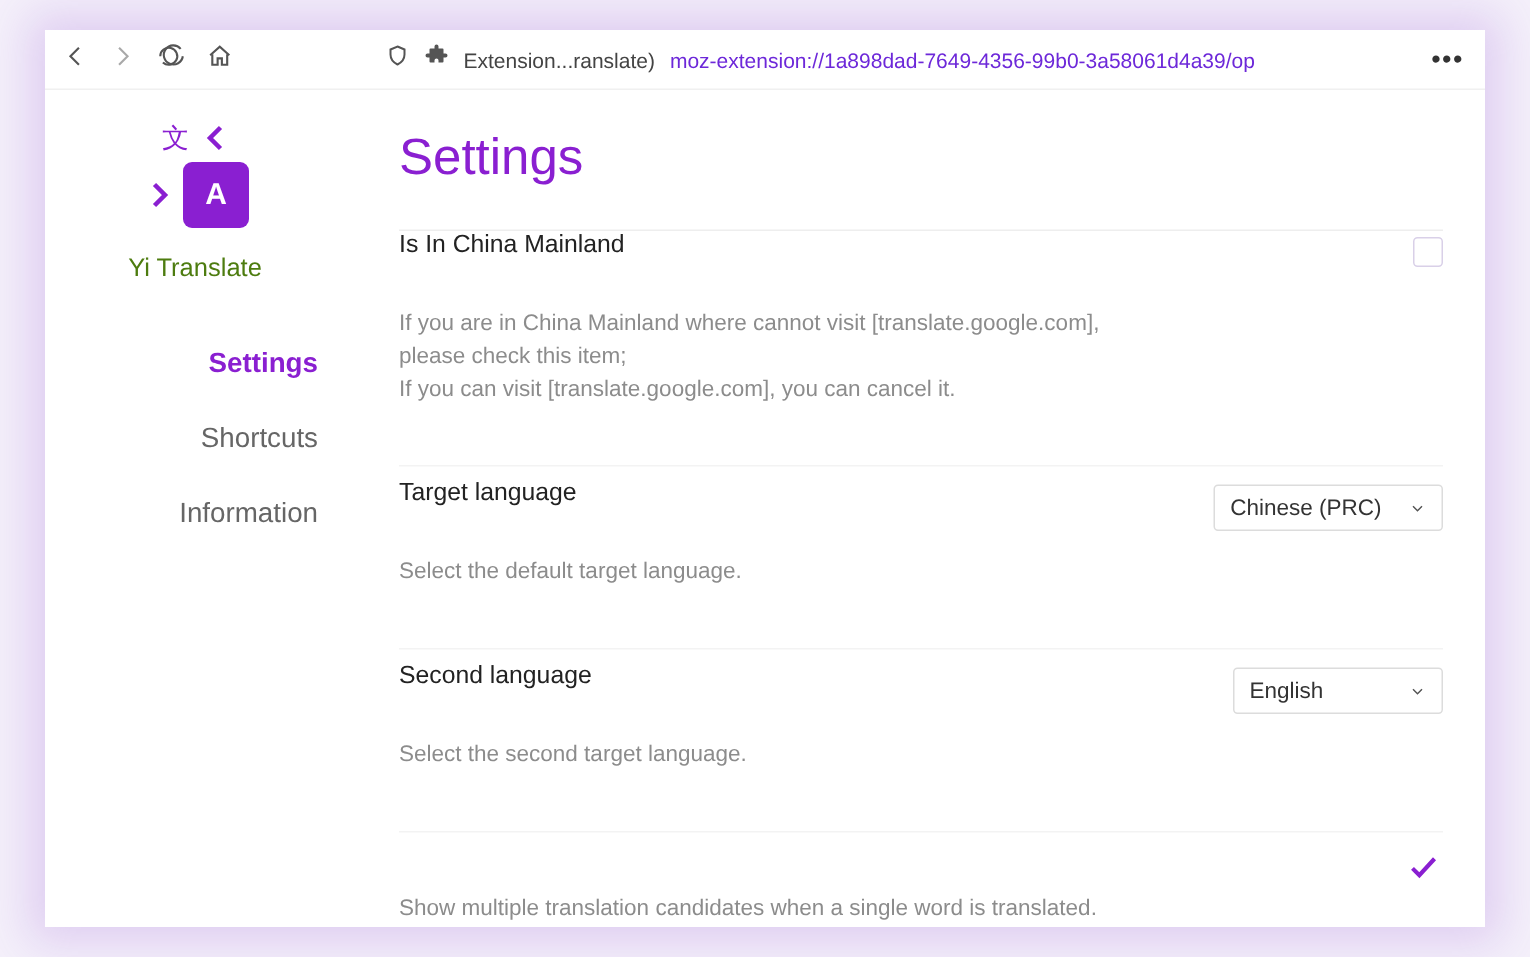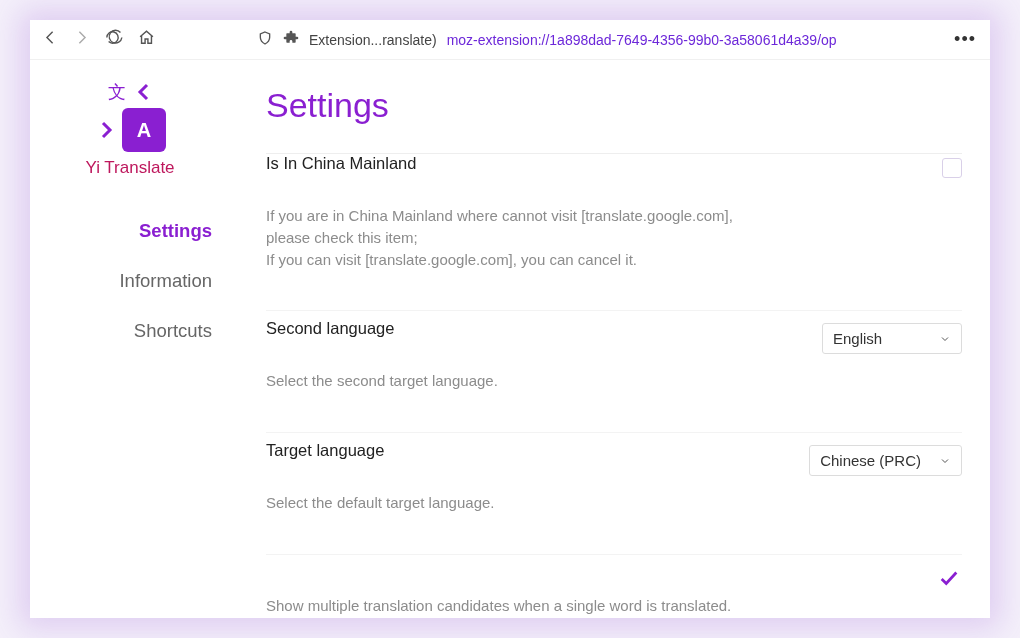--- a/index.html
+++ b/index.html
@@ -11,21 +11,21 @@
     .nav-icons .disabled { opacity: .5; }
     .addr-group { display: flex; align-items: center; gap: 10px; margin-left: 90px; flex: 1; overflow: hidden; }
     .addr-title { font-size: 14px; color: #444; white-space: nowrap; }
     .addr-url { font-size: 14px; color: #6d28d9; white-space: nowrap; overflow: hidden; text-overflow: clip; flex:1;}
     .more { font-size: 18px; letter-spacing: 1px; color: #333; padding-right: 4px;}
     .content { display: flex; flex: 1; overflow: hidden; }
     .sidebar { width: 200px; display: flex; flex-direction: column; align-items: center; padding-top: 20px;}
     .logo { display: flex; align-items: center; gap: 4px;}
     .logo svg { width: 24px; height: 24px;}
     .logo-main { width: 44px; height: 44px; background: #8a1fd1; border-radius: 6px; display: flex; align-items: center; justify-content: center; color:#fff; font-weight:bold; font-size: 20px;}
-    .logo-label { font-size: 17px; color: #be185d; margin-top: 6px; }
+    .logo-label { font-size: 17px; color: #4d7c0f; margin-top: 17px; }
     .nav-list { margin-top: 28px; align-self: stretch; text-align: right; padding-right: 18px; }
     .nav-item { font-size: 18.5px; color: #666; padding: 14px 0; cursor: pointer;}
     .nav-item.active { color: #8a1fd1; font-weight: 600; }
     .main { flex: 1; padding: 26px 28px 0 36px; overflow-y: auto; }
     .page-title { font-size: 34px; color: #8a1fd1; font-weight: 400; margin-bottom: 28px;}
     .divider { border: none; border-top: 1px solid #eee; margin: 0;}
     .section-title { font-size: 16.5px; color: #757575; margin-top: 18px; margin-bottom: 10px; }
     .setting-row { display: flex; align-items: flex-start; justify-content: space-between; padding: 8px 0 22px 0; border-top: 1px solid #f3f3f3;}
     .setting-row.first { border-top: none; padding-top: 0; gap: 36px;}
     .setting-row + .setting-row { margin-top: 18px;}
@@ -94,63 +94,63 @@
       </div>
       <div class="logo" style="margin-top:4px">
         <svg viewBox="0 0 24 24" style="stroke:#8a1fd1;fill:none;stroke-width:3">
             <polyline points="9 5 16 12 9 19"></polyline>
           </svg>
         <div class="logo-main">A</div>
       </div>
       <div class="logo-label">Yi Translate</div>
       <nav class="nav-list">
         <div class="nav-item active">Settings</div>
+        <div class="nav-item">Shortcuts</div>
         <div class="nav-item">Information</div>
-        <div class="nav-item">Shortcuts</div>
       </nav>
     </aside>
 
     <main class="main">
       <h1 class="page-title">Settings</h1>
       <hr class="divider">
 
       <div class="setting-row first">
         <div class="setting-text">
           <div class="setting-label">Is In China Mainland</div>
           <div class="setting-desc">If you are in China Mainland where cannot visit [translate.google.com], please check this item;
 If you can visit [translate.google.com], you can cancel it.</div>
         </div>
         <div class="control">
           <div class="checkbox"></div>
         </div>
       </div>
 
       <div class="setting-row">
         <div class="setting-text">
-          <div class="setting-label">Second language</div>
-          <div class="setting-desc">Select the second target language.</div>
+          <div class="setting-label">Target language</div>
+          <div class="setting-desc">Select the default target language.</div>
         </div>
         <div class="control">
           <div class="select">
-            <span>English</span>
+            <span>Chinese (PRC)</span>
             <svg viewBox="0 0 24 24">
                 <polyline points="6 9 12 15 18 9"></polyline>
               </svg>
           </div>
         </div>
       </div>
 
       <div class="setting-row">
         <div class="setting-text">
-          <div class="setting-label">Target language</div>
-          <div class="setting-desc">Select the default target language.</div>
+          <div class="setting-label">Second language</div>
+          <div class="setting-desc">Select the second target language.</div>
         </div>
         <div class="control">
           <div class="select">
-            <span>Chinese (PRC)</span>
+            <span>English</span>
             <svg viewBox="0 0 24 24">
                 <polyline points="6 9 12 15 18 9"></polyline>
               </svg>
           </div>
         </div>
       </div>
 
       <div class="setting-row">
         <div class="setting-text">
           <div class="setting-desc">Show multiple translation candidates when a single word is translated.</div>

